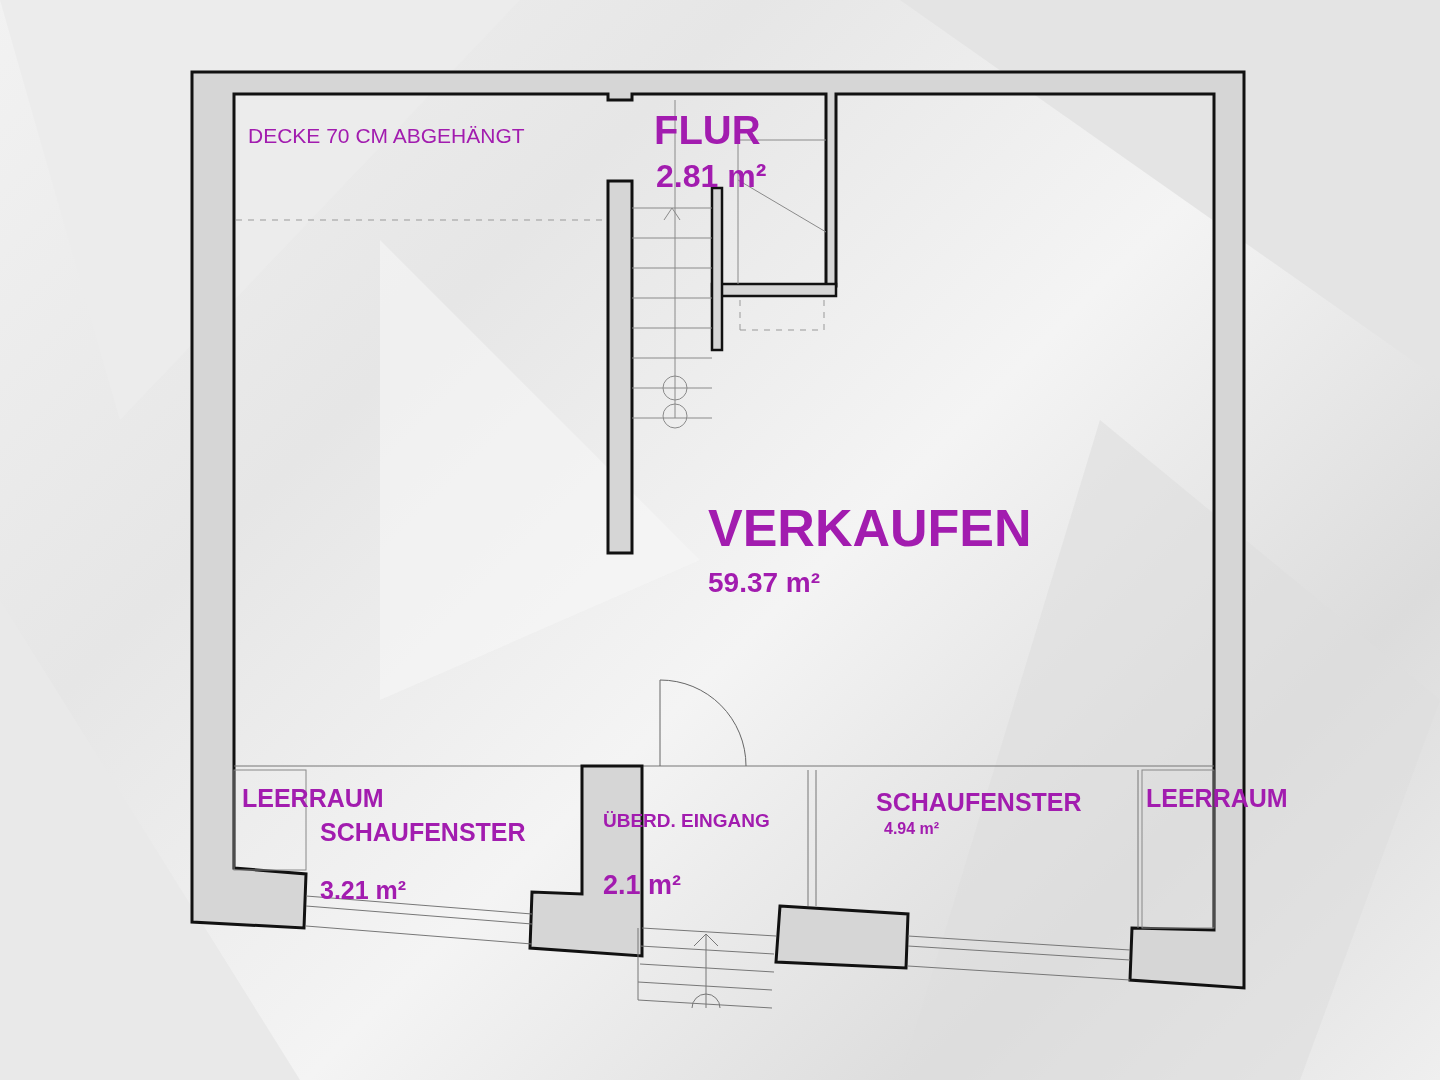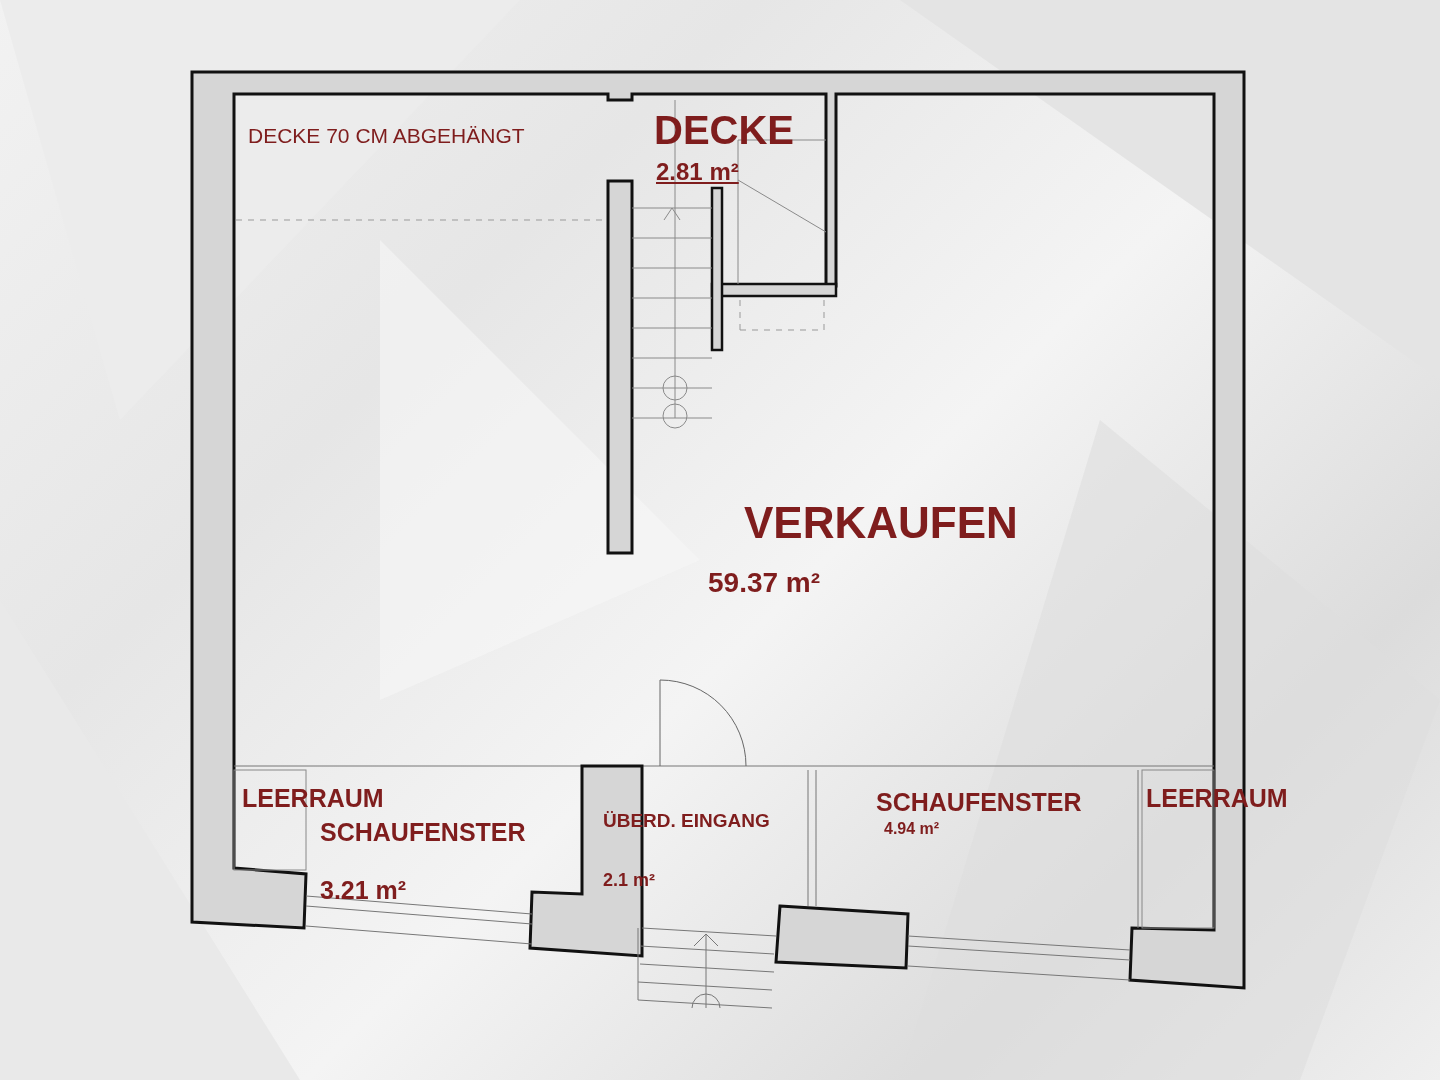--- a/index.html
+++ b/index.html
@@ -5,21 +5,21 @@
   html, body { margin:0; padding:0; }
   body {
     width:1440px; height:1080px; overflow:hidden;
     background: linear-gradient(135deg, #f2f2f2 0%, #e6e6e6 30%, #f4f4f4 55%, #dcdcdc 80%, #efefef 100%);
     position:relative;
     font-family: "Liberation Sans", sans-serif;
   }
   .bg-facet { position:absolute; inset:0; pointer-events:none; }
   svg.plan { position:absolute; left:0; top:0; }
   .lbl {
-    position:absolute; color:#7f1d1d; white-space:nowrap;
+    position:absolute; color:#a21caf; white-space:nowrap;
     font-family: "Liberation Sans", sans-serif;
   }
   .lbl.b { font-weight:bold; }
 </style>
 </head>
 <body>
 
 <svg class="bg-facet" width="1440" height="1080">
   <polygon points="0,0 520,0 120,420" fill="#ececec"></polygon>
   <polygon points="900,0 1440,0 1440,380" fill="#e4e4e4"></polygon>
@@ -94,30 +94,30 @@
     <line x1="638" y1="1000" x2="772" y2="1008"></line>
     <line x1="638" y1="928" x2="638" y="1000" y2="1000"></line>
     <line x1="706" y1="934" x2="706" y2="1008"></line>
     <path d="M694,946 L706,934 L718,946"></path>
     <path d="M692,1008 A14,14 0 0 1 720,1008"></path>
   </g>
 </svg>
 
 <div class="lbl" style="left:248px;top:124px;font-size:21px;">DECKE 70 CM ABGEHÄNGT</div>
 
-<div class="lbl b" style="left:654px;top:108px;font-size:40px;">DECKE</div>
-<div class="lbl b" style="left:656px;top:158px;font-size:24px;text-decoration:underline;">2.81 m²</div>
+<div class="lbl b" style="left:654px;top:108px;font-size:40px;">FLUR</div>
+<div class="lbl b" style="left:656px;top:158px;font-size:32px;">2.81 m²</div>
 
-<div class="lbl b" style="left:744px;top:498px;font-size:44px;">VERKAUFEN</div>
+<div class="lbl b" style="left:708px;top:498px;font-size:52px;">VERKAUFEN</div>
 <div class="lbl b" style="left:708px;top:549px;font-size:28px;margin-top:18px;">59.37 m²</div>
 
 <div class="lbl b" style="left:242px;top:784px;font-size:25px;">LEERRAUM</div>
 
 <div class="lbl b" style="left:320px;top:818px;font-size:25px;">SCHAUFENSTER</div>
 <div class="lbl b" style="left:320px;top:876px;font-size:25px;">3.21 m²</div>
 
 <div class="lbl b" style="left:603px;top:810px;font-size:19px;">ÜBERD. EINGANG</div>
-<div class="lbl b" style="left:603px;top:870px;font-size:18px;text-align:center;">2.1 m²</div>
+<div class="lbl b" style="left:603px;top:870px;font-size:27px;text-align:center;">2.1 m²</div>
 
 <div class="lbl b" style="left:876px;top:788px;font-size:25px;">SCHAUFENSTER</div>
 <div class="lbl b" style="left:884px;top:820px;font-size:16px;">4.94 m²</div>
 
 <div class="lbl b" style="left:1146px;top:784px;font-size:25px;">LEERRAUM</div>
 
 </body></html>

